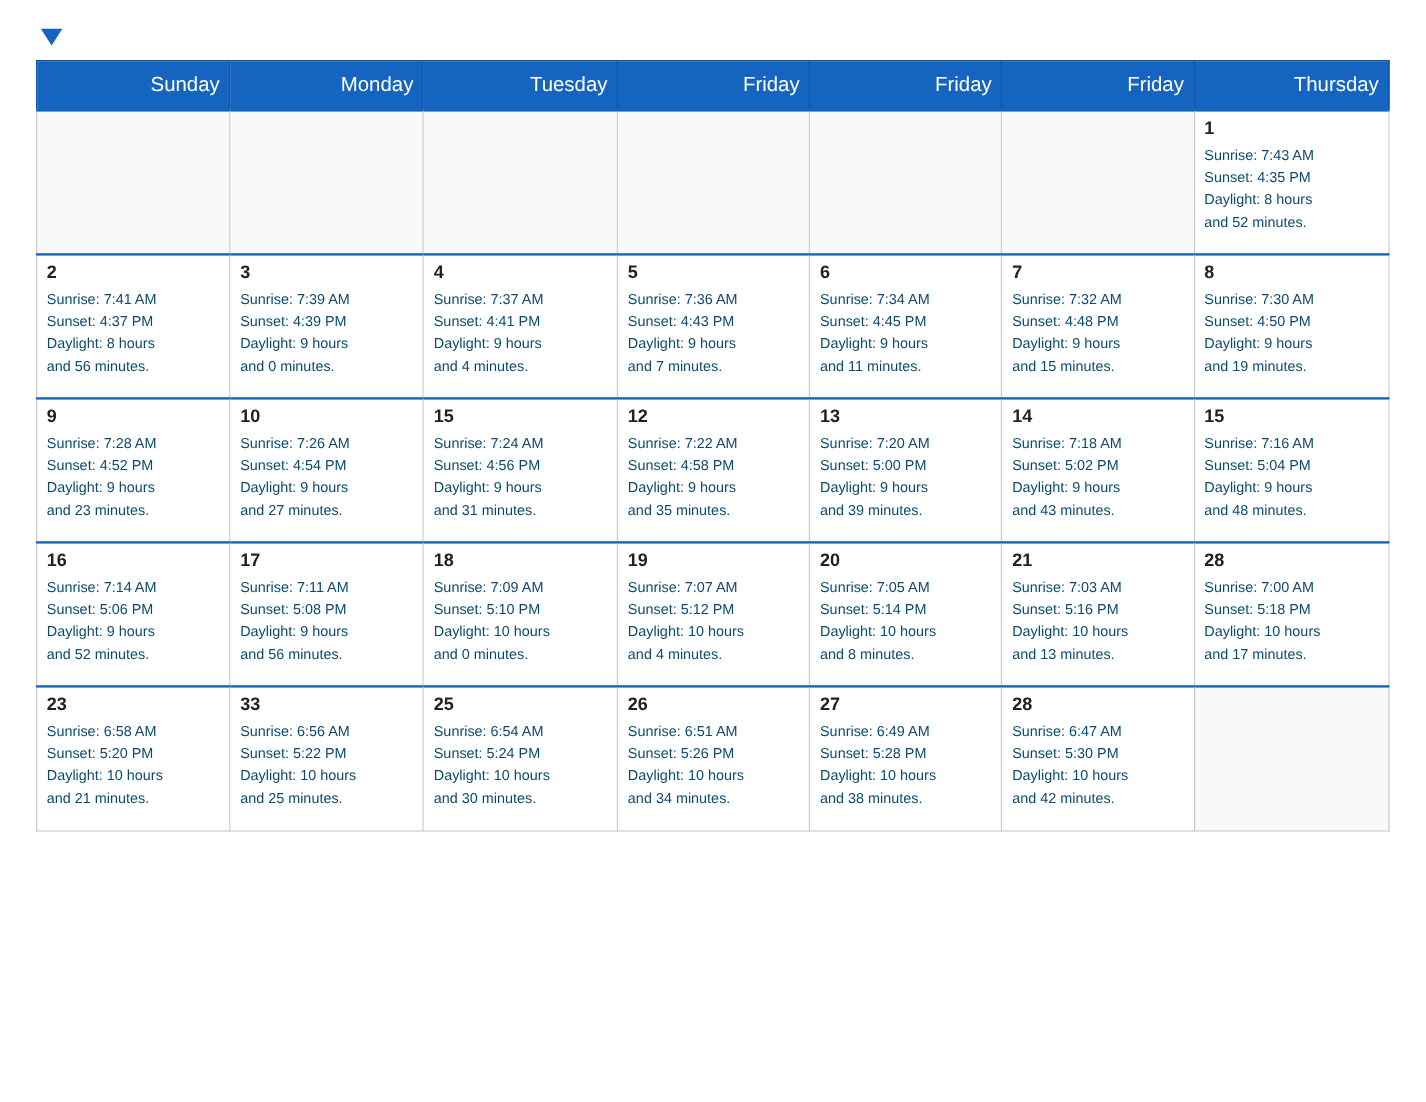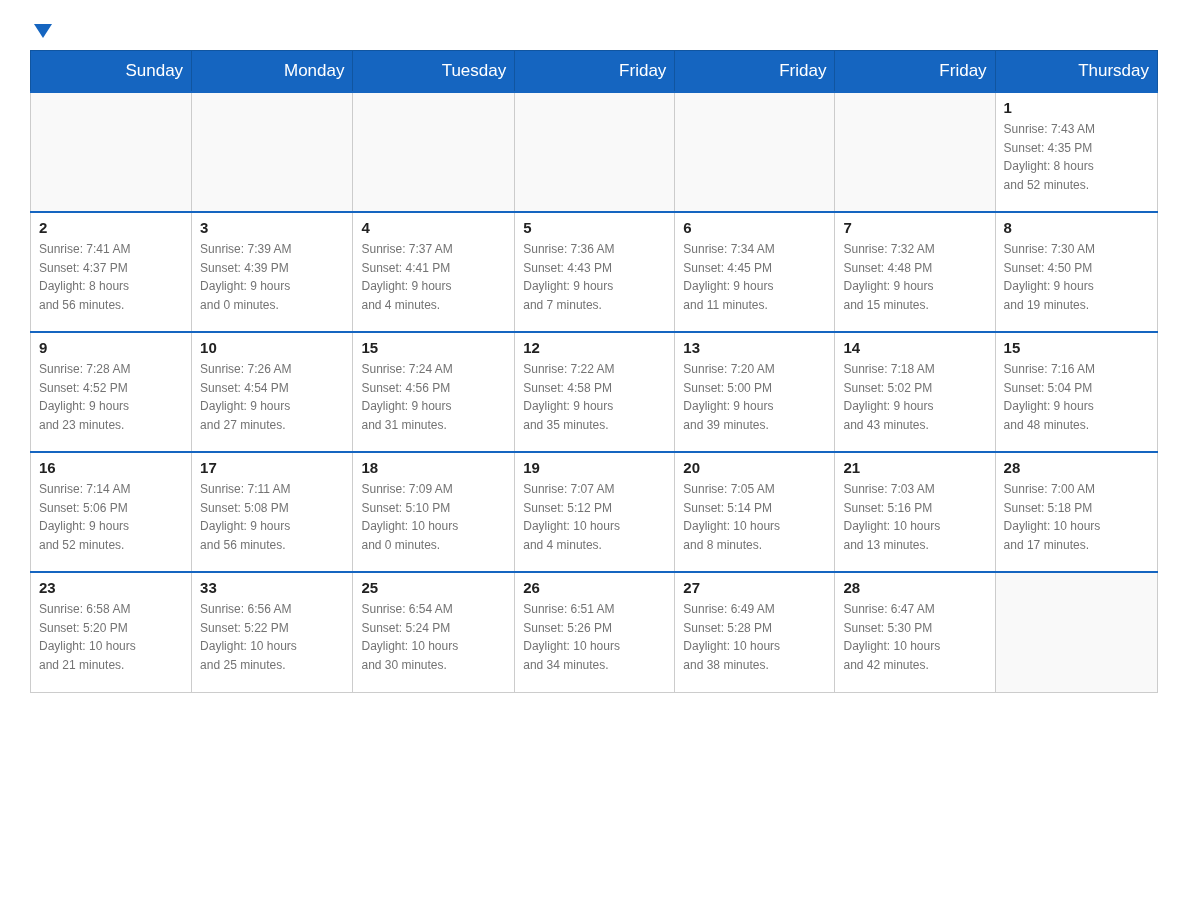--- a/index.html
+++ b/index.html
@@ -66,21 +66,21 @@
     }
     .day-number {
       font-size: 15px;
       font-weight: bold;
       margin-bottom: 4px;
       color: #222;
     }
     .day-info {
       font-size: 12px;
       line-height: 1.55;
-      color: #737373;
+      color: #0c4a6e;
     }
     
     .logo-icon {
       display: inline-flex;
       align-items: center;
     }
     .logo-name {
       font-size: 26px;
       font-weight: bold;
       color: #333;

